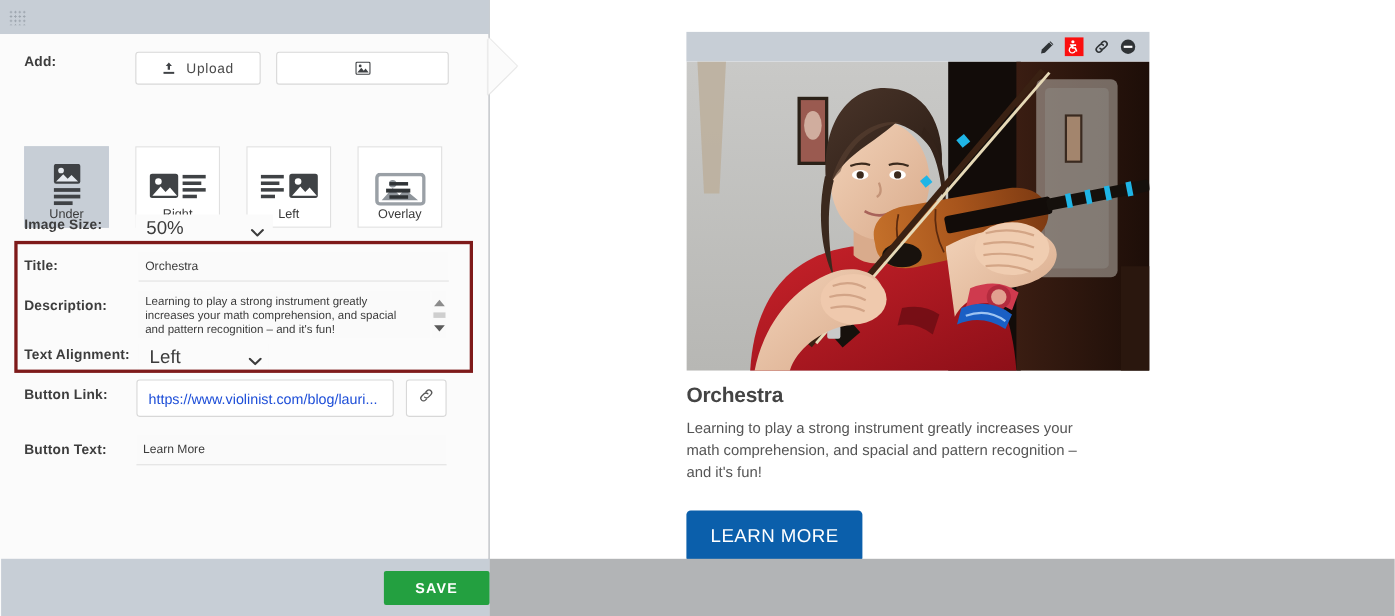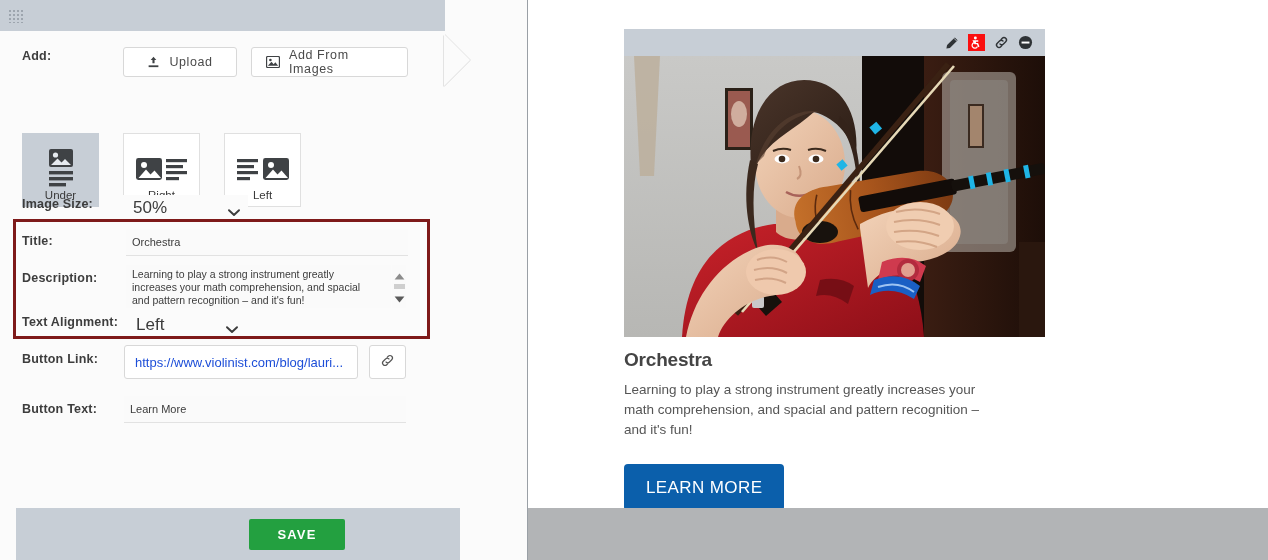--- a/index.html
+++ b/index.html
@@ -7,21 +7,21 @@
     margin: 0; padding: 0;
     width: 1268px; height: 560px;
     overflow: hidden;
     background: #ffffff;
     font-family: "Liberation Sans", sans-serif;
   }
   #root { position: relative; width: 1268px; height: 560px; background:#fff; }
 
   
   .editor-panel {
-    position: absolute; left: 0; top: 0; width: 528px; height: 560px;
+    position: absolute; left: 0; top: 0; width: 445px; height: 560px;
     background: #fbfbfb;
     border-right: 1px solid #9aa0a6;
     z-index: 5;
   }
   .panel-titlebar {
     position: absolute; left:0; top:0; width: 445px; height: 31px;
     background: #c7ced6;
   }
   .drag-grip {
     position: absolute; left: 8px; top: 9px;
@@ -166,23 +166,23 @@
   
   .link-btn {
     width: 37px; height: 34px;
     border: 1px solid #d8d8d8; border-radius: 3px;
     background: #fff; cursor: pointer;
     display:flex; align-items:center; justify-content:center;
   }
 
   
   .panel-footer {
-    position: absolute; left: 16px; top: 508px; width: 444px; height: 52px;
+    position: absolute; left: 1px; top: 508px; width: 444px; height: 52px;
     background: #c7ced6;
-    display: flex; align-items: center; justify-content: center;
+    display: flex; align-items: center; justify-content: flex-end;
     padding-left: 118px; gap: 12px;
   }
   .btn-save {
     background: #23a040; color: #fff;
     border: none; border-radius: 2px;
     width: 96px; height: 31px;
     font-size: 13px; font-weight: bold; letter-spacing: 1.1px;
     cursor: pointer;
     font-family: "Liberation Sans", sans-serif;
   }
@@ -261,21 +261,20 @@
         <span>Upload</span>
       </div>
       <div class="btn-outline" style="position:absolute; left:251px; top:16px; width:157px;">
         <span>
           <svg width="14" height="12" viewBox="0 0 16 14">
               <rect x="0.5" y="0.5" width="15" height="13" rx="1.4" fill="none" stroke="#3f4245" stroke-width="1.4"></rect>
               <circle cx="5" cy="4.6" r="1.5" fill="#3f4245"></circle>
               <path d="M2 11.5 6.2 6.6l2.6 3 1.9-2.2 3.3 4.1z" fill="#3f4245"></path>
             </svg>
         </span>
-        <span>Add From Images</span>
       </div>
 
       <div class="tiles">
 
         <div class="tile selected">
           <span class="glyph">
             <svg width="40" height="42" viewBox="0 0 40 42">
               <rect x="8" y="0" width="24" height="18" rx="2" fill="#3f4245"></rect>
               <circle cx="14.5" cy="6" r="2.6" fill="#e6eaef"></circle>
               <path d="M10 16 16.5 9.5 20.5 13.5 24 10 30 16z" fill="#e6eaef"></path>
@@ -310,20 +309,33 @@
               <rect x="0" y="14" width="21" height="3.2" fill="#3f4245"></rect>
               <rect x="0" y="20" width="13" height="3.2" fill="#3f4245"></rect>
               <rect x="26" y="1" width="26" height="22" rx="2.4" fill="#3f4245"></rect>
               <circle cx="34" cy="8" r="3" fill="#ffffff"></circle>
               <path d="M28.5 21 36 12.5 40.5 17.5 44.5 13.5 51 21z" fill="#ffffff"></path>
             </svg>
           </span>
           <span class="tlabel">Left</span>
         </div>
 
+        <div class="tile">
+          <span class="glyph" style="margin-top:12px;">
+            <svg width="46" height="30" viewBox="0 0 46 30">
+              <rect x="1.6" y="1.6" width="42.8" height="26.8" rx="3" fill="#ffffff" stroke="#9aa0a6" stroke-width="3.2"></rect>
+              <circle cx="16" cy="10" r="3.4" fill="#8e949a"></circle>
+              <path d="M6 25 16 14 22 20.5 27 15 39 25z" fill="#8e949a"></path>
+              <rect x="13" y="8.5" width="17" height="3.2" fill="#2f3336"></rect>
+              <rect x="10" y="14.5" width="22" height="3.6" fill="#2f3336"></rect>
+              <rect x="13" y="20.5" width="17" height="3.2" fill="#2f3336"></rect>
+            </svg>
+          </span>
+          <span class="tlabel">Overlay</span>
+        </div>
       </div>
 
       <div class="flabel" style="position:absolute; left:22px; top:166px;">Image Size:</div>
       <div class="sel-wrap" style="position:absolute; left:123px; top:164px;">
         <select class="sel">
           <option>50%</option>
         </select>
         <span class="chev">
           <svg width="12" height="8" viewBox="0 0 12 8">
               <path d="M1 1.2 6 6 11 1.2" fill="none" stroke="#3c3c3c" stroke-width="1.9" stroke-linecap="round" stroke-linejoin="round"></path>

